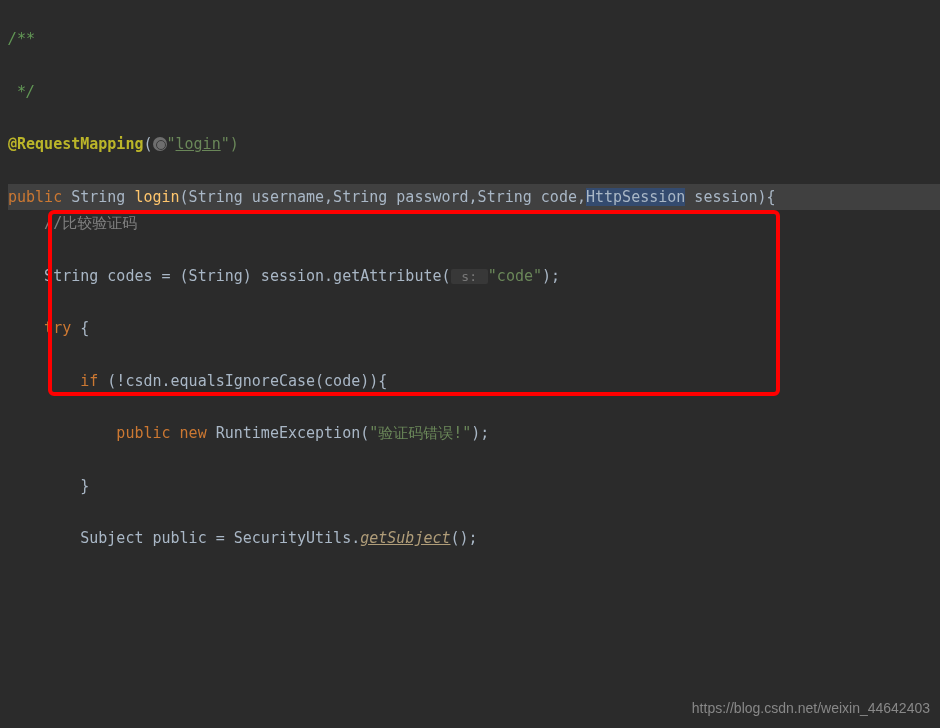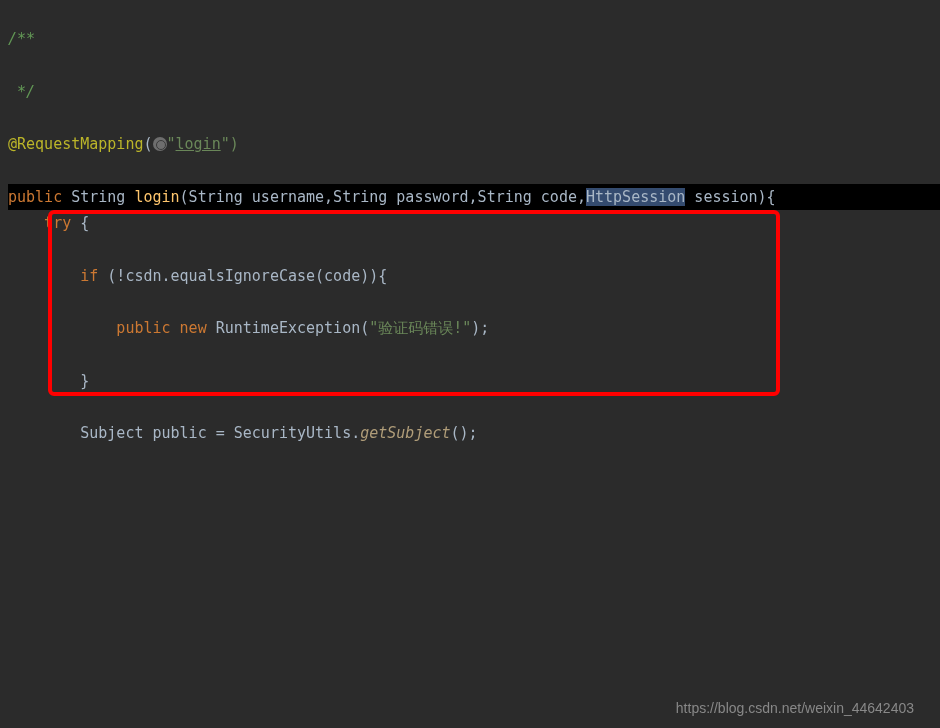--- a/index.html
+++ b/index.html
@@ -13,25 +13,25 @@
       height: 728px;
       overflow: hidden;
       position: relative;
     }
     .editor {
       padding: 0 0 0 8px;
       white-space: pre;
     }
     .comment-doc { color: #629755; font-style: italic; }
     .comment { color: #808080; }
-    .annotation { color: #bbb529; }
+    .annotation { color: #bbb529; font-weight: bold; }
     .keyword { color: #cc7832; }
     .string { color: #6a8759; }
     .method-spec { color: #ffc66d; }
-    .method-ital { color: #b09d79; font-style: italic; }
+    .method-ital { color: #b09d79; font-style: italic; text-decoration: underline; }
     .link { color: #6a8759; text-decoration: underline; }
     .paren { color: #a9b7c6; }
     .highlight-type { background: #344b6f; color: #a9b7c6; }
     .icon-globe {
       display: inline-block;
       width: 14px;
       height: 14px;
       background: #6e6e6e;
       border-radius: 50%;
       vertical-align: -2px;
@@ -51,38 +51,40 @@
       padding: 0 3px;
       font-size: 13px;
       border-radius: 2px;
     }
     .red-box {
       position: absolute;
       border: 4px solid #ff0000;
       border-radius: 6px;
       pointer-events: none;
     }
-    .current-line { background: #000000; display: inline-block; width: 100%; }
+    .current-line { background: #404040; display: inline-block; width: 100%; }
     .watermark {
       position: absolute;
-      right: 26px;
+      right: 10px;
       bottom: 8px;
       color: #888;
       font-family: Arial, sans-serif;
       font-size: 14px;
     }
   </style>
 </head>
 <body>
 
 <div class="editor">
 <div><span class="comment-doc">/**</span></div>
 <div><span class="comment-doc"> */</span></div>
 <div><span class="annotation">@RequestMapping</span><span class="paren">(</span><span class="icon-globe"></span><span class="string">"</span><span class="link">login</span><span class="string">")</span></div>
 <div class="current-line"><span class="keyword">public</span><span> String </span><span class="method-spec">login</span><span>(String username,String password,String code,</span><span class="highlight-type">HttpSession</span><span> session){</span></div>
+<div><span class="comment">    //比较验证码</span></div>
+<div><span>    String codes = (String) session.getAttribute(</span><span class="param-hint"> s: </span><span class="string">"code"</span><span>);</span></div>
 <div><span class="keyword">    try </span><span>{</span></div>
 <div><span class="keyword">        if </span><span>(!csdn.equalsIgnoreCase(code)){</span></div>
 <div><span class="keyword">            public new </span><span>RuntimeException(</span><span class="string">"验证码错误!"</span><span>);</span></div>
 <div><span>        }</span></div>
 <div><span>        Subject public = SecurityUtils.</span><span class="method-ital">getSubject</span><span>();</span></div>
 
 
 
 
 

